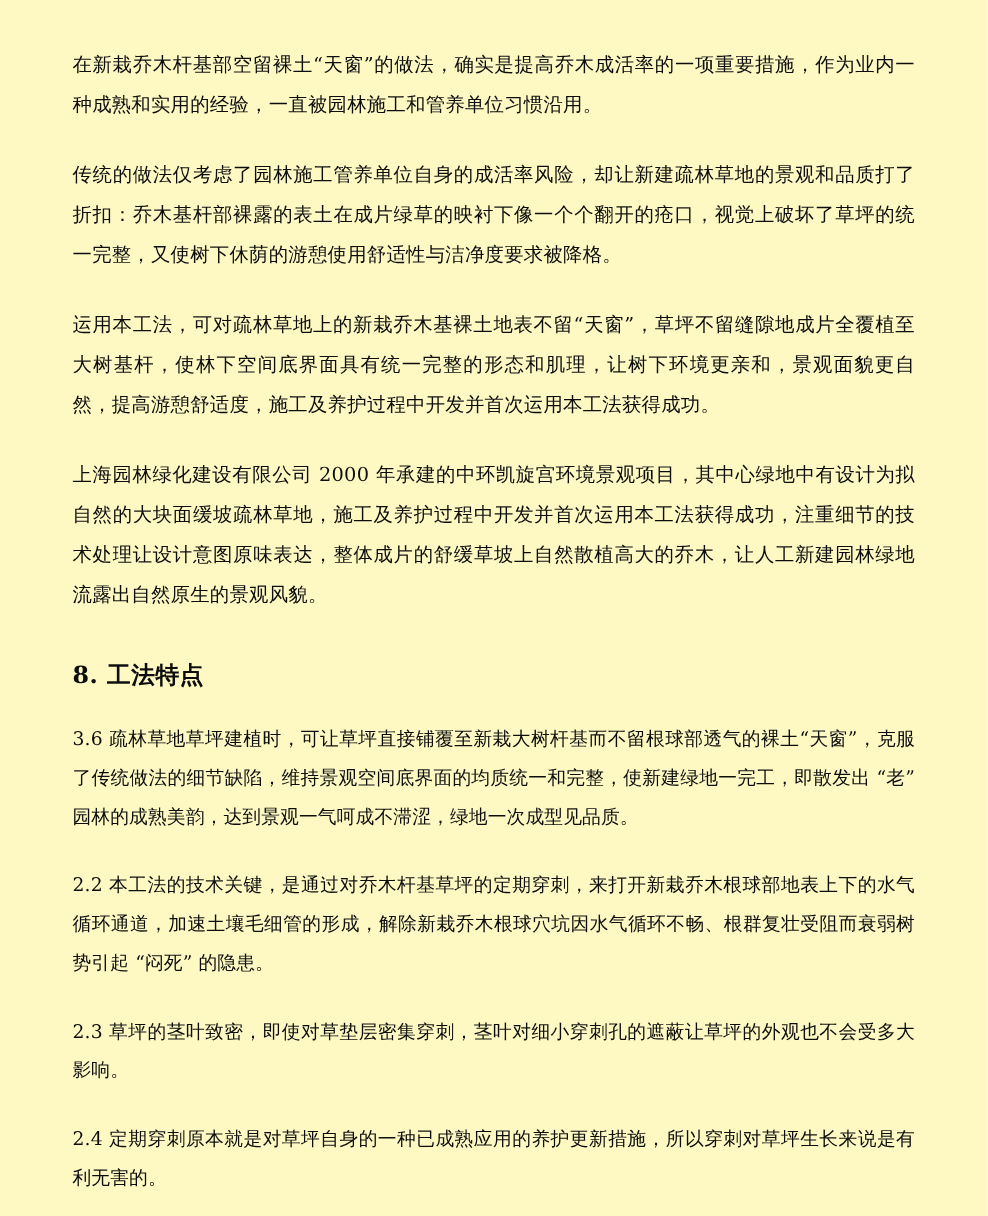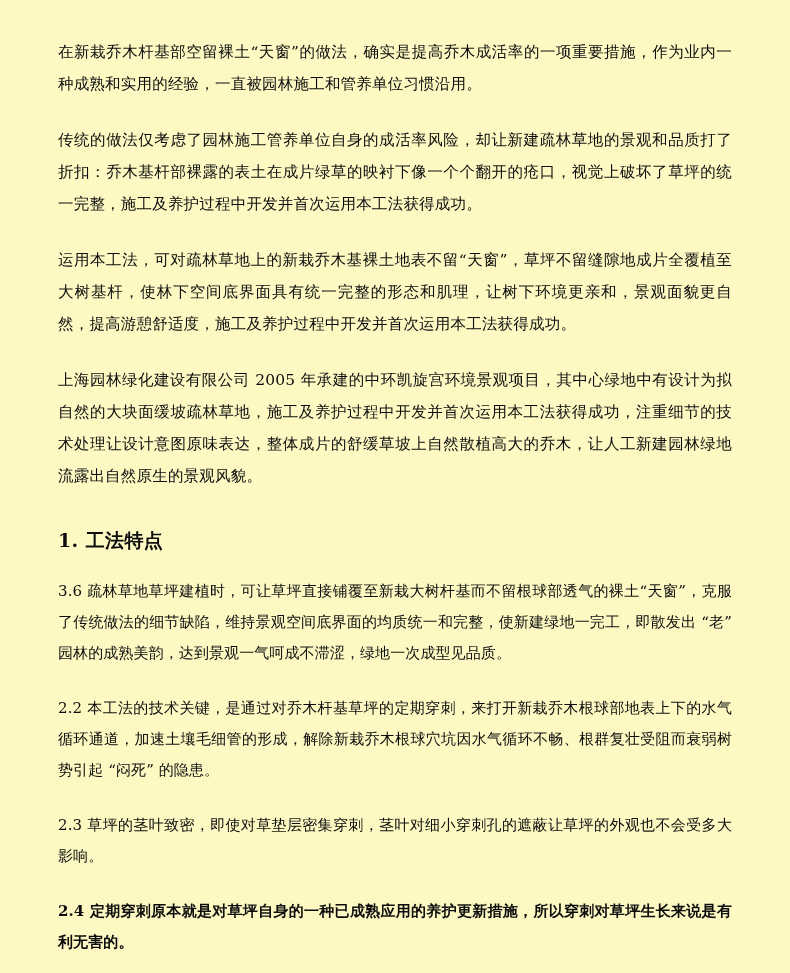--- a/index.html
+++ b/index.html
@@ -41,33 +41,33 @@
   }
   .numbered-para {
     margin: 0 0 24px 0;
     font-size: 15px;
     line-height: 31px;
     text-align: justify;
     text-justify: inter-ideograph;
     letter-spacing: 0.1px;
   }
   .numbered-para.bold {
-    font-weight: bold;
+    font-weight: normal;
   }
 </style>
 </head>
 <body>
 
 <div class="page">
 
   <p class="body-para">在新栽乔木杆基部空留裸土“天窗”的做法，确实是提高乔木成活率的一项重要措施，作为业内一种成熟和实用的经验，一直被园林施工和管养单位习惯沿用。</p>
-  <p class="body-para">传统的做法仅考虑了园林施工管养单位自身的成活率风险，却让新建疏林草地的景观和品质打了折扣：乔木基杆部裸露的表土在成片绿草的映衬下像一个个翻开的疮口，视觉上破坏了草坪的统一完整，施工及养护过程中开发并首次运用本工法获得成功。</p>
+  <p class="body-para">传统的做法仅考虑了园林施工管养单位自身的成活率风险，却让新建疏林草地的景观和品质打了折扣：乔木基杆部裸露的表土在成片绿草的映衬下像一个个翻开的疮口，视觉上破坏了草坪的统一完整，又使树下休荫的游憩使用舒适性与洁净度要求被降格。</p>
   <p class="body-para">运用本工法，可对疏林草地上的新栽乔木基裸土地表不留“天窗”，草坪不留缝隙地成片全覆植至大树基杆，使林下空间底界面具有统一完整的形态和肌理，让树下环境更亲和，景观面貌更自然，提高游憩舒适度，施工及养护过程中开发并首次运用本工法获得成功。</p>
-  <p class="body-para">上海园林绿化建设有限公司 2005 年承建的中环凯旋宫环境景观项目，其中心绿地中有设计为拟自然的大块面缓坡疏林草地，施工及养护过程中开发并首次运用本工法获得成功，注重细节的技术处理让设计意图原味表达，整体成片的舒缓草坡上自然散植高大的乔木，让人工新建园林绿地流露出自然原生的景观风貌。</p>
+  <p class="body-para">上海园林绿化建设有限公司 2000 年承建的中环凯旋宫环境景观项目，其中心绿地中有设计为拟自然的大块面缓坡疏林草地，施工及养护过程中开发并首次运用本工法获得成功，注重细节的技术处理让设计意图原味表达，整体成片的舒缓草坡上自然散植高大的乔木，让人工新建园林绿地流露出自然原生的景观风貌。</p>
 
-  <h2 class="section-heading">1. 工法特点</h2>
+  <h2 class="section-heading">8. 工法特点</h2>
 
   <p class="numbered-para">3.6 疏林草地草坪建植时，可让草坪直接铺覆至新栽大树杆基而不留根球部透气的裸土“天窗”，克服了传统做法的细节缺陷，维持景观空间底界面的均质统一和完整，使新建绿地一完工，即散发出 “老” 园林的成熟美韵，达到景观一气呵成不滞涩，绿地一次成型见品质。</p>
   <p class="numbered-para">2.2 本工法的技术关键，是通过对乔木杆基草坪的定期穿刺，来打开新栽乔木根球部地表上下的水气循环通道，加速土壤毛细管的形成，解除新栽乔木根球穴坑因水气循环不畅、根群复壮受阻而衰弱树势引起 “闷死” 的隐患。</p>
   <p class="numbered-para">2.3 草坪的茎叶致密，即使对草垫层密集穿刺，茎叶对细小穿刺孔的遮蔽让草坪的外观也不会受多大影响。</p>
   <p class="numbered-para bold">2.4 定期穿刺原本就是对草坪自身的一种已成熟应用的养护更新措施，所以穿刺对草坪生长来说是有利无害的。</p>
 
 </div>
 
 </body></html>

